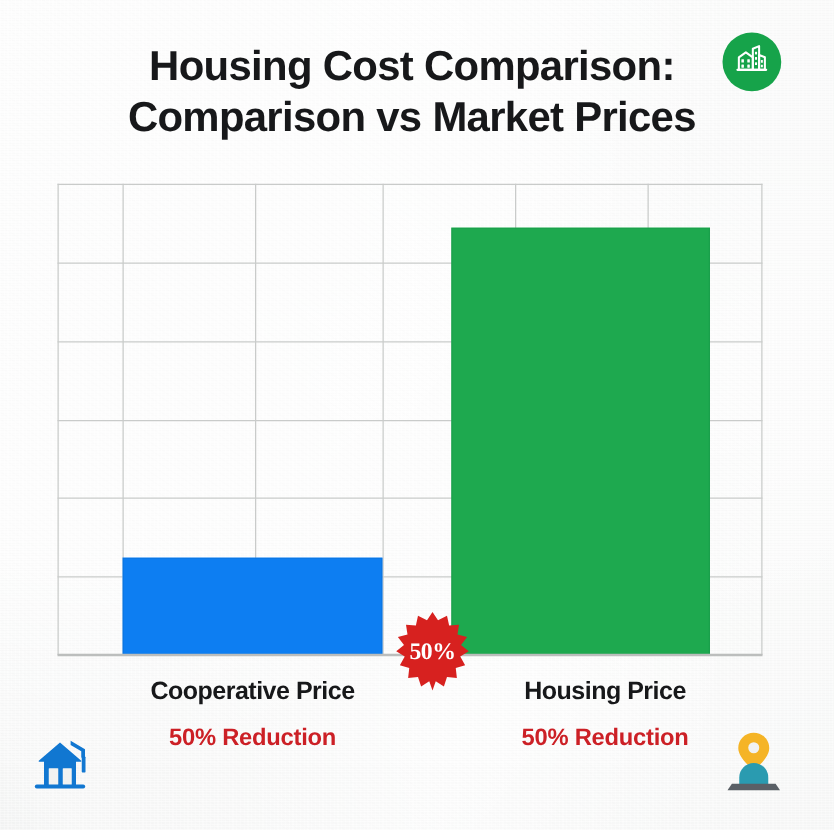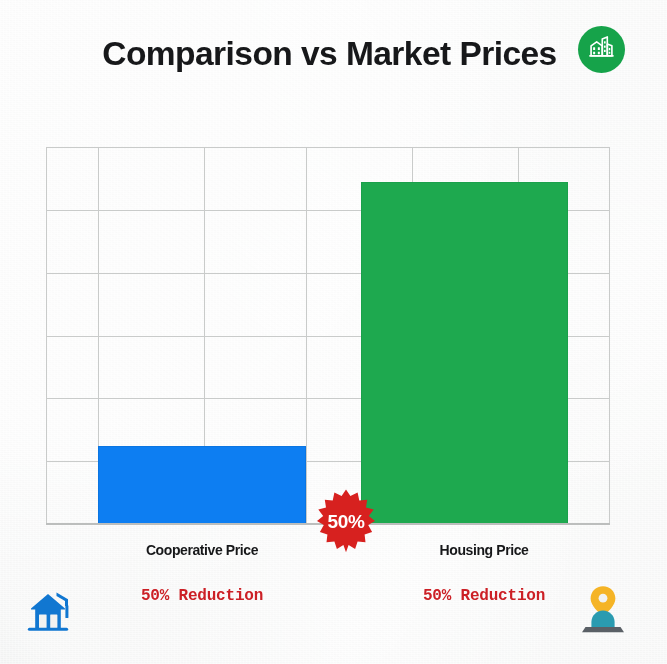--- a/index.html
+++ b/index.html
@@ -111,53 +111,53 @@
   
   #reduction-seal {
     position: absolute;
     left: 312px;
     top: 488px;
     width: 68px;
     height: 68px;
     display: flex;
     align-items: center;
     justify-content: center;
+    font-family: Liberation Serif, serif;
   }
   #reduction-seal svg { position: absolute; inset: 0; }
   #reduction-seal-label {
     position: relative;
     font-size: 19px;
     font-weight: bold;
     color: #ffffff;
     letter-spacing: -0.4px;
     z-index: 2;
   }
 
   
   .cat-group {
     position: absolute;
     text-align: center;
   }
   #cat-group-cooperative { left: 46px;  top: 542px; width: 312px; }
   #cat-group-market      { left: 358px; top: 542px; width: 252px; }
   .cat-name {
-    font-size: 14px;
+    font-size: 20px;
     font-weight: bold;
     color: #17181a;
     letter-spacing: -0.4px;
     white-space: nowrap;
   }
   .cat-note {
-    margin-top: 29px;
-    font-size: 16px;
+    margin-top: 15px;
+    font-size: 19px;
     font-weight: bold;
     color: #cc2026;
     letter-spacing: -0.2px;
     white-space: nowrap;
-    font-family: Liberation Mono, monospace;
   }
 
   
   #house-icon-corner {
     position: absolute;
     left: 27px;
     top: 586px;
     width: 52px;
     height: 48px;
   }
@@ -170,20 +170,21 @@
   }
 </style>
 </head>
 <body>
 
 <div id="infographic">
 
   <div id="paper-grain"></div>
 
   <div id="title-block">
+    <div class="title-line">Housing Cost Comparison:</div>
     <div class="title-line">Comparison vs Market Prices</div>
   </div>
 
   <div id="brand-badge">
     <span>
       <svg width="27" height="27" viewBox="0 0 28 28" aria-hidden="true">
         <g fill="none" stroke="#ffffff" stroke-width="1.7" stroke-linejoin="round" stroke-linecap="round">
           <path d="M3.2 22.6 V12.3 L9.0 8.2 L14.8 12.3 V22.6 Z"></path>
           <path d="M14.8 22.6 V5.2 L20.0 3.0 V22.6 Z"></path>
           <path d="M20.0 22.6 V10.4 L24.8 12.2 V22.6 Z"></path>

